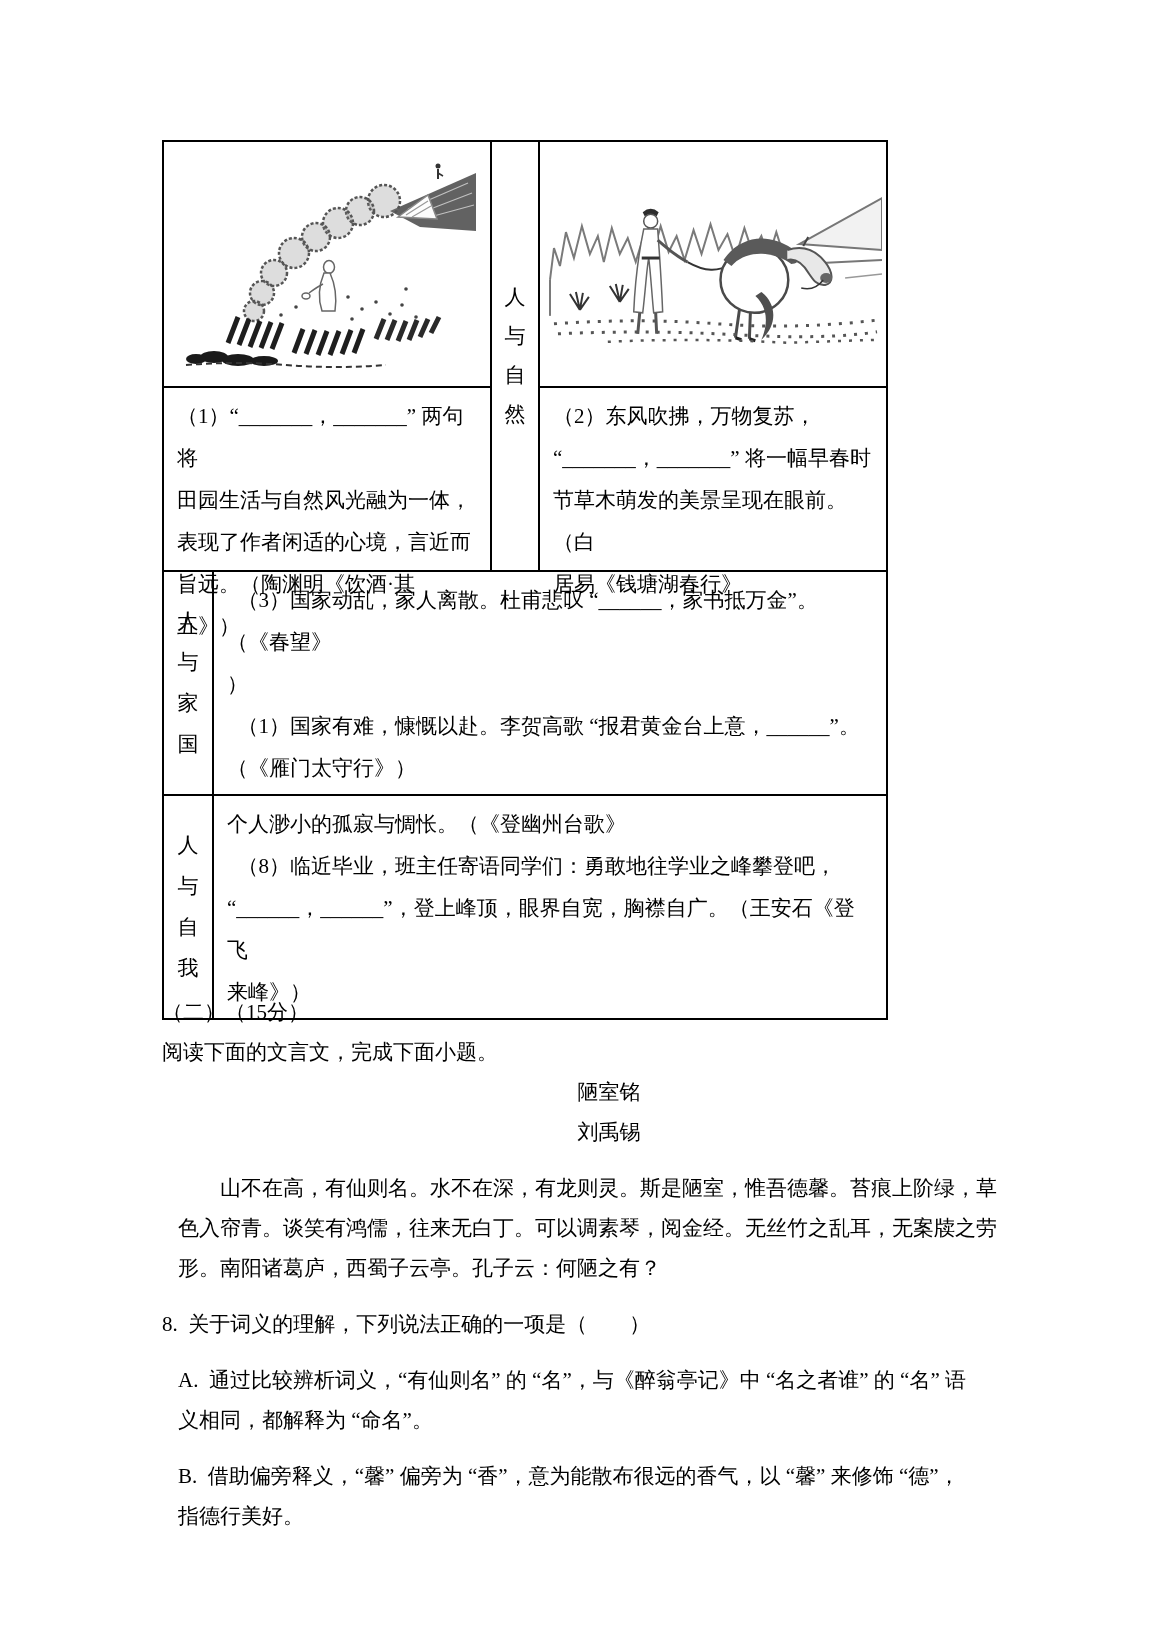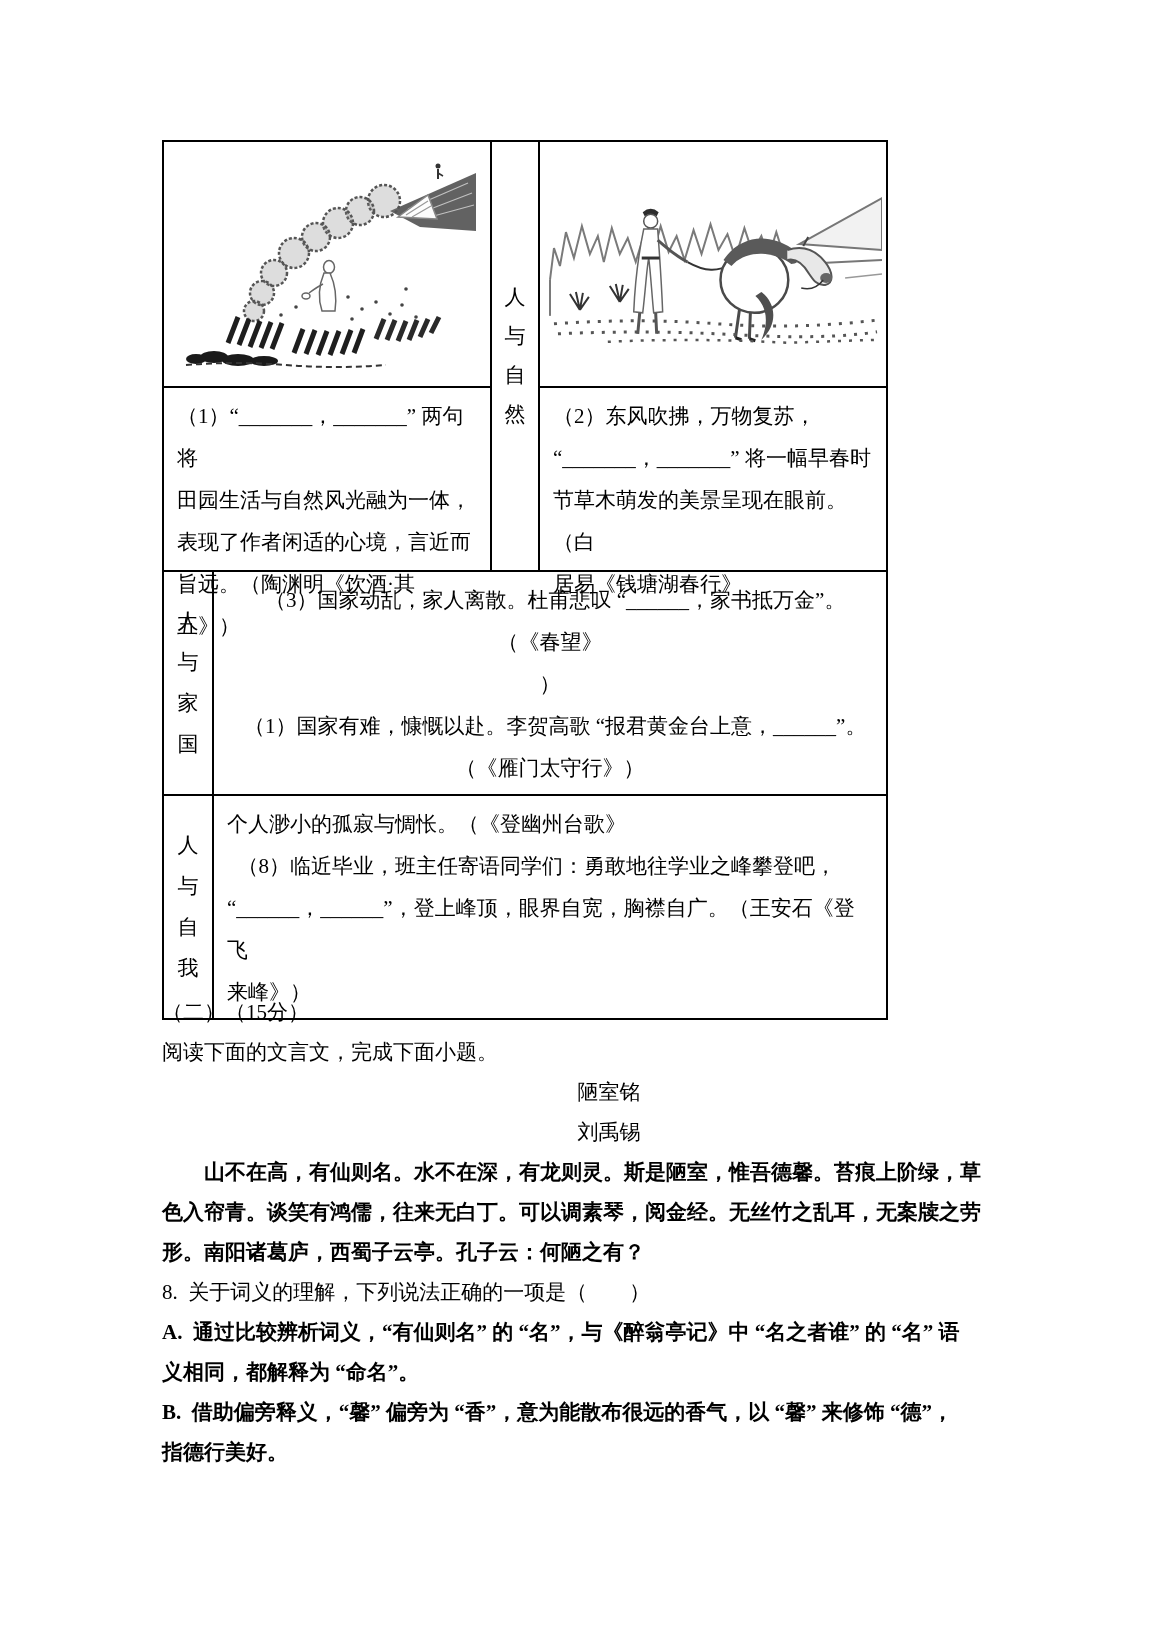--- a/index.html
+++ b/index.html
@@ -20,36 +20,36 @@
   }
   .t-top{display:grid;grid-template-columns:326px 50px 1fr;grid-template-rows:246px 182px;}
   .t-top .img-cell{border-bottom:2px solid #000;overflow:hidden;}
   .t-top .cell-c1{grid-column:1;}
   .t-top .v-cell{grid-column:2;grid-row:1/3;border-left:2px solid #000;border-right:2px solid #000;}
   .t-top .cell-c3{grid-column:3;}
   .t-top .q1{grid-column:1;grid-row:2;}
   .t-top .q2{grid-column:3;grid-row:2;}
   .t-row{display:grid;grid-template-columns:50px 1fr;border-top:2px solid #000;}
   .t-row .v-cell{border-right:2px solid #000;}
-  .t-row.nation .txt-cell{min-height:171px;text-align:center;}
+  .t-row.nation .txt-cell{min-height:171px;}
   .t-row.self  .txt-cell{min-height:210px;}
 
   .v-cell{display:flex;flex-direction:column;align-items:center;justify-content:center;gap:20px;}
   .t-top .v-cell{gap:18px;}
   .v-cell span{display:block;line-height:1;}
 
   .txt-cell{padding:7px 13px 5px 13px;}
   .txt-cell .line{line-height:42px;white-space:pre-wrap;}
 
   .svg-left{display:block;margin:15px 0 0 12px;}
   .svg-right{display:block;margin:46px 0 0 8px;}
 
   
   .content{position:absolute;left:162px;top:992px;width:894px;}
-  .content .blk{margin:0;font-weight:bold;}
+  .content .blk{margin:16px;}
   .content .line, .content p{margin:0;line-height:40px;white-space:pre-wrap;}
   .bold{font-weight:normal;}
   .center{text-align:center;}
 </style>
 </head>
 <body>
 
 <div class="page">
 
   <div class="qtable">

